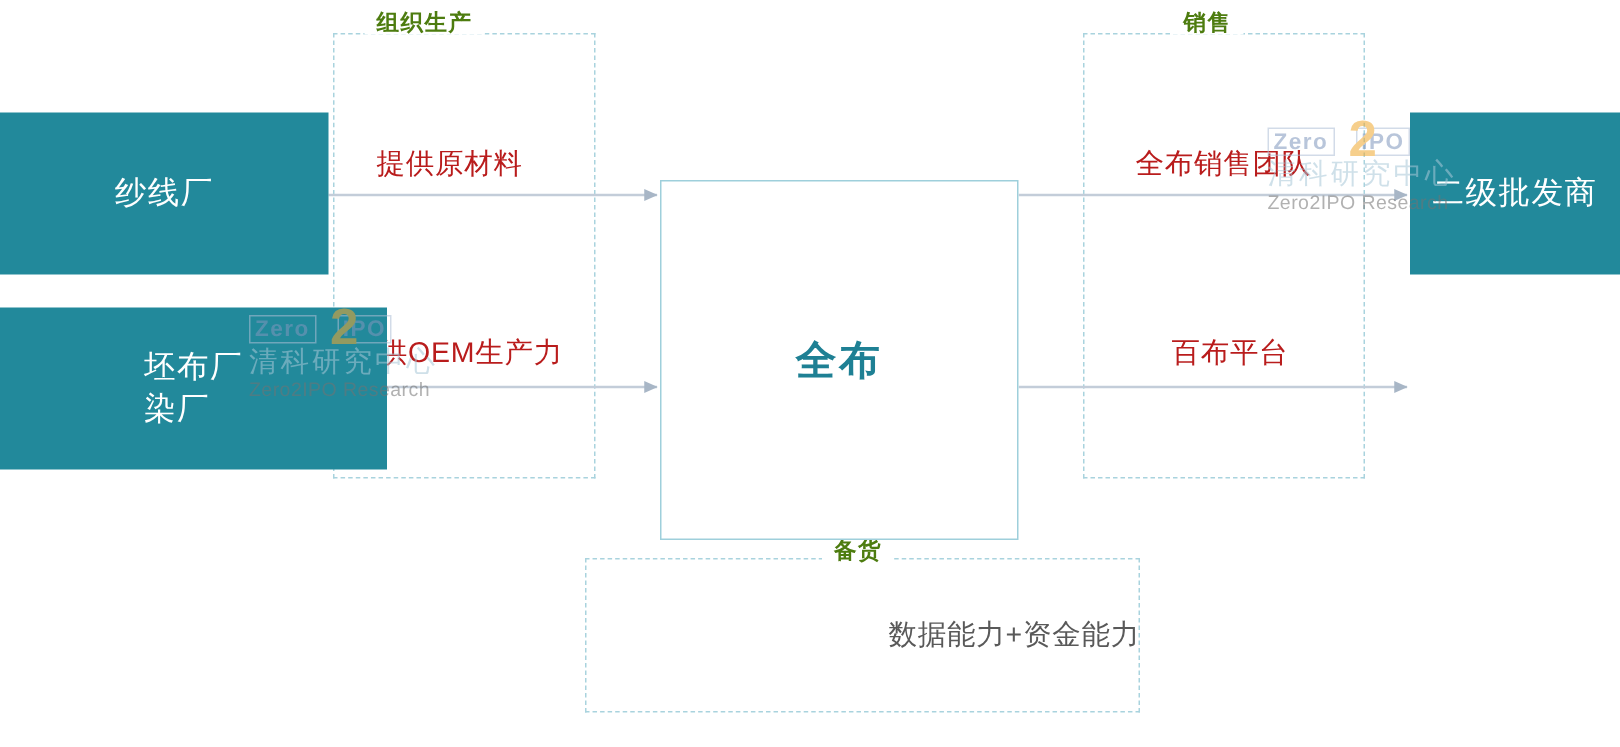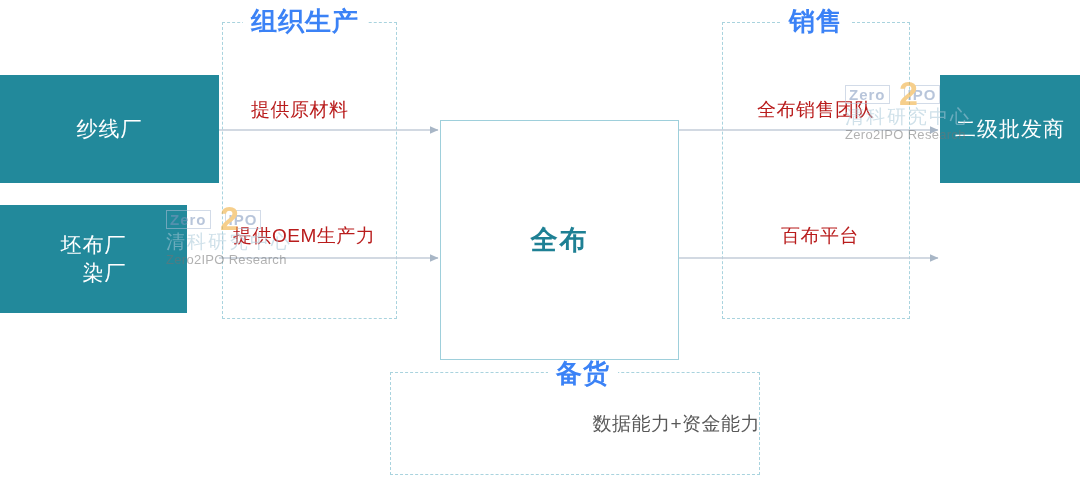--- a/index.html
+++ b/index.html
@@ -20,30 +20,30 @@
   }
 
   
   .teal-box {
     position: absolute;
     background: #22899B;
     color: #ffffff;
     display: flex;
     align-items: center;
     justify-content: center;
-    text-align: right;
+    text-align: left;
     font-size: 21px;
     line-height: 1.35;
     letter-spacing: 1px;
     z-index: 6;
   }
   .teal-box .lbl { white-space: pre-line; }
 
   #box-yarn      { left: 0px;   top: 75px;  width: 219px; height: 108px; }
-  #box-greige    { left: 0px;   top: 205px; width: 187px; height: 108px; }
+  #box-greige    { left: 0px;   top: 205px; width: 258px; height: 108px; }
   #box-wholesale { left: 940px; top: 75px;  width: 140px; height: 108px; }
   #box-garment   { left: 940px; top: 205px; width: 140px; height: 108px; }
 
   
   #box-center {
     position: absolute;
     left: 440px; top: 75px;
     width: 239px; height: 240px;
     border: 1.5px solid #9ecfdb;
     background: #ffffff;
@@ -69,22 +69,22 @@
     box-sizing: border-box;
     z-index: 2;
   }
   #dash-produce { left: 222px; top: 22px;  width: 175px; height: 297px; }
   #dash-sales   { left: 722px; top: 22px;  width: 188px; height: 297px; }
   #dash-stock   { left: 390px; top: 372px; width: 370px; height: 103px; }
 
   
   .group-title {
     position: absolute;
-    color: #3b82f6;
-    font-size: 26px;
+    color: #4d7c0f;
+    font-size: 15px;
     font-weight: bold;
     letter-spacing: 1px;
     background: #ffffff;
     padding: 0 8px;
     white-space: nowrap;
     z-index: 4;
     line-height: 1;
   }
   #title-produce { left: 243px; top: 8px;  }
   #title-sales   { left: 781px; top: 8px;  }

